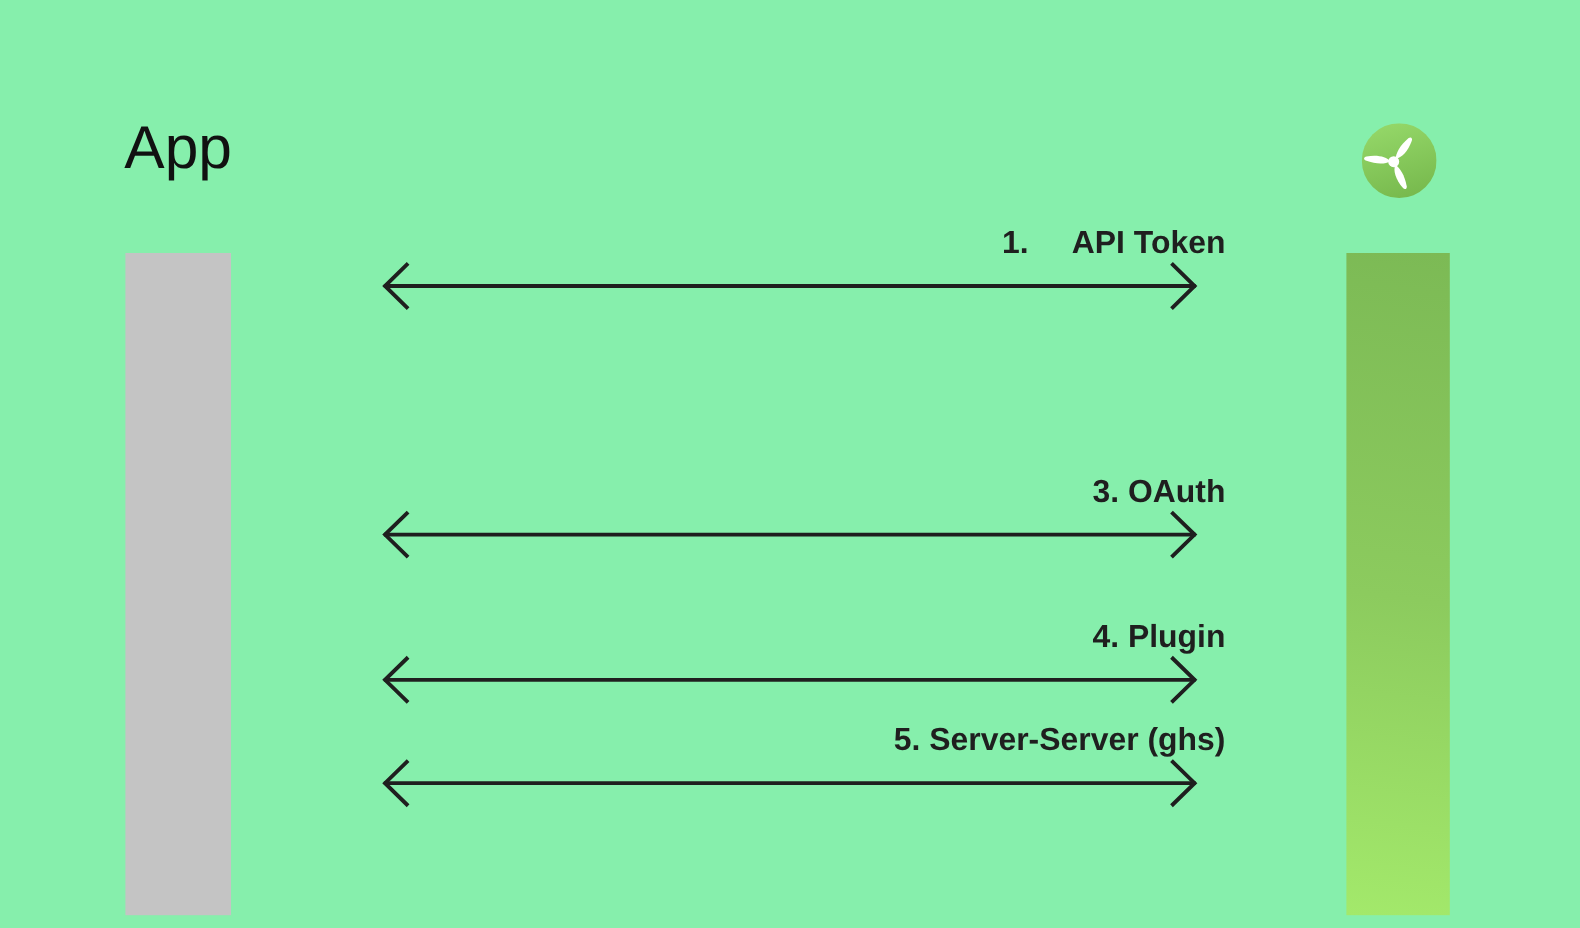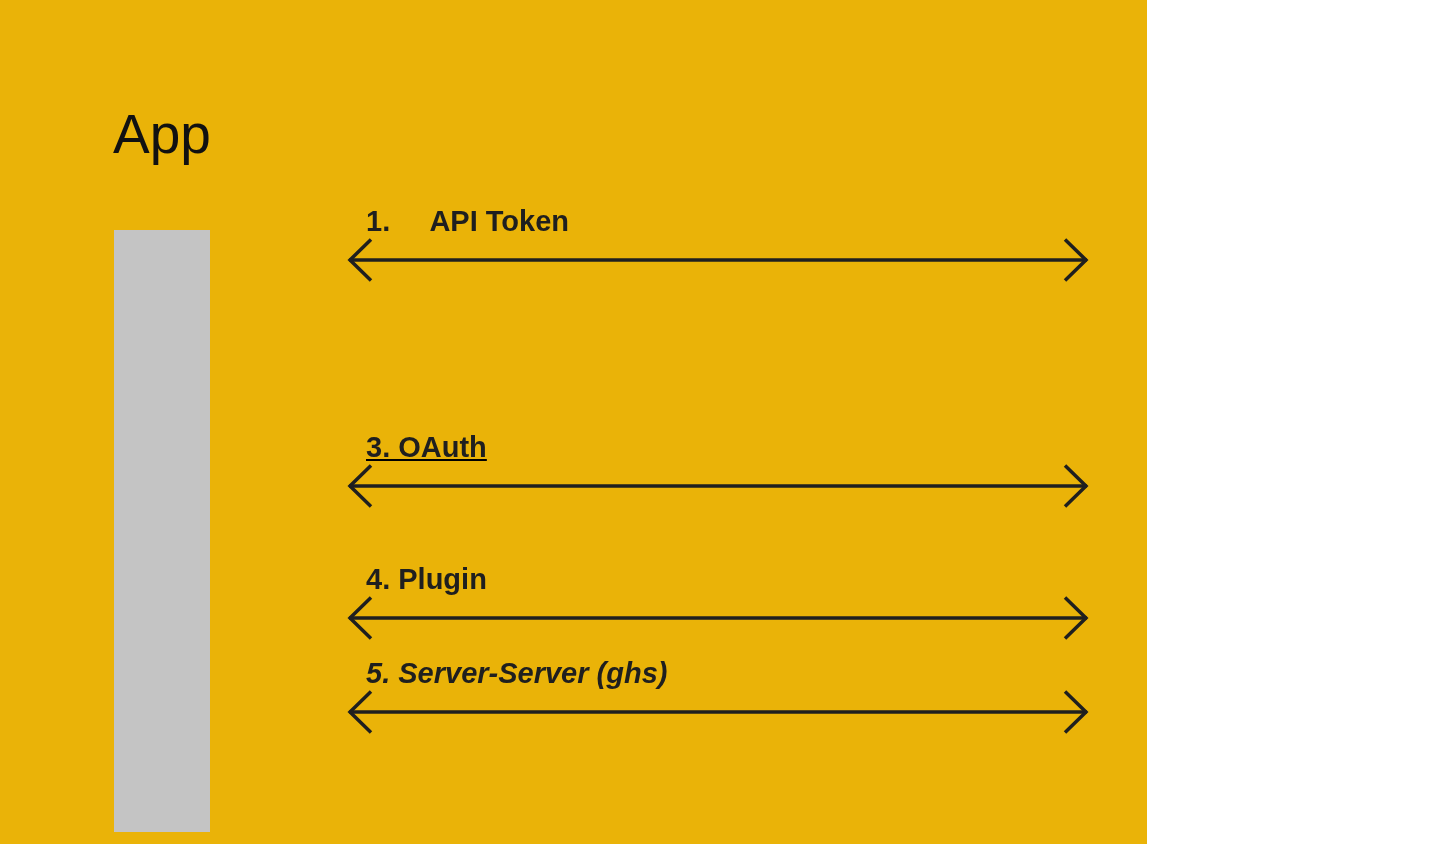--- a/index.html
+++ b/index.html
@@ -3,23 +3,23 @@
 <meta charset="utf-8">
 <style>
   html, body {
     margin: 0;
     padding: 0;
     background: #ffffff;
     font-family: "Liberation Sans", sans-serif;
   }
   .canvas {
     position: relative;
-    width: 1147px;
+    width: 1436px;
     height: 844px;
-    background: #eab308;
+    background: #86efac;
     overflow: hidden;
   }
   .app-title {
     position: absolute;
     left: 113px;
     top: 104px;
     font-size: 55px;
     font-weight: 400;
     color: #111111;
     line-height: 1.1;
@@ -50,33 +50,33 @@
     position: absolute;
     left: 344px;
     width: 748px;
   }
   .connection-label {
     height: 30px;
     line-height: 30px;
     font-size: 29px;
     font-weight: 700;
     color: #1f1f1f;
-    text-align: left;
+    text-align: right;
     white-space: pre;
     transform: translateX(22px);
   }
   .arrow-svg {
     display: block;
     margin-top: 0px;
   }
   .row-1 { top: 206px; }
   .row-2 { top: 318px; }
-  .row-3 { top: 432px; text-decoration: underline; }
+  .row-3 { top: 432px; }
   .row-4 { top: 564px; }
-  .row-5 { top: 658px; font-style: italic; }
+  .row-5 { top: 658px; }
 </style>
 </head>
 <body>
 
 <div class="canvas">
 
   <div class="app-title">App</div>
 
   <svg class="logo" viewBox="0 0 68 68" xmlns="http://www.w3.org/2000/svg">
     <defs>

